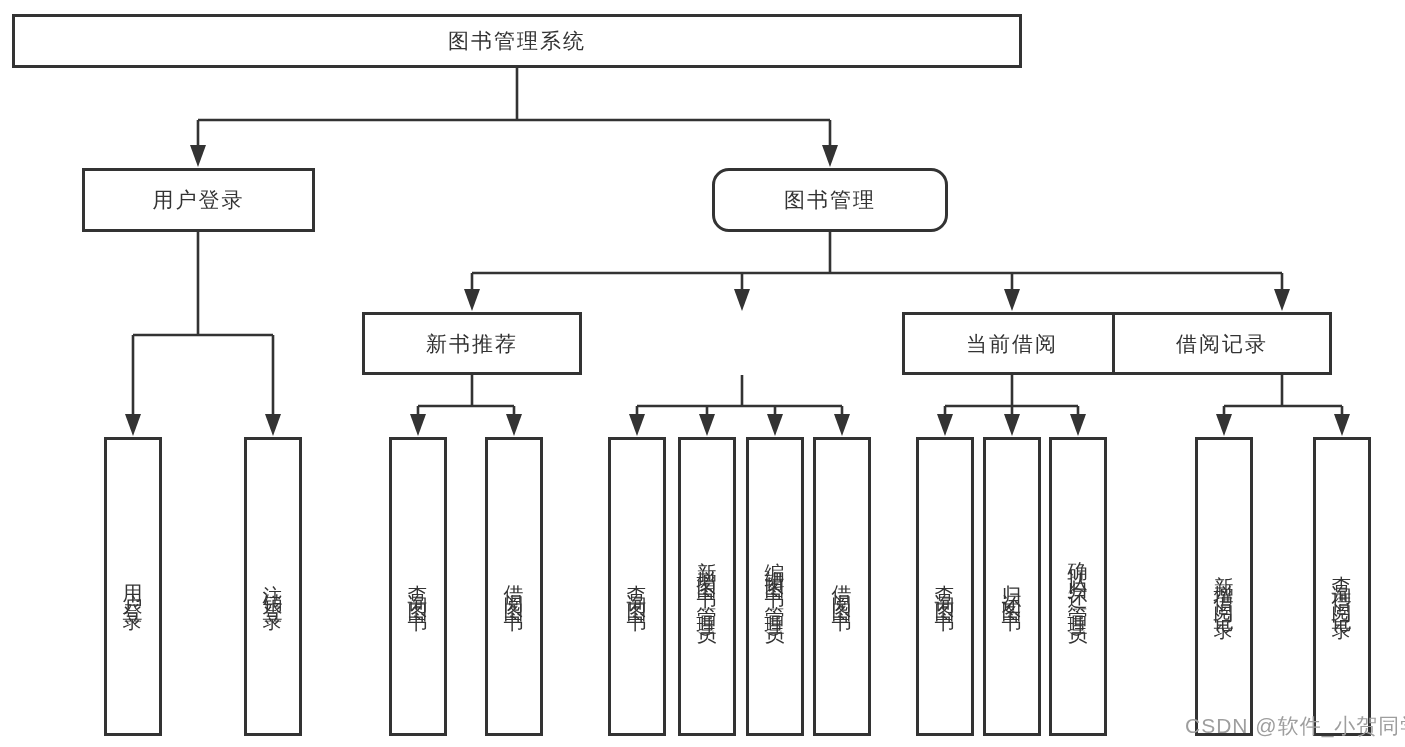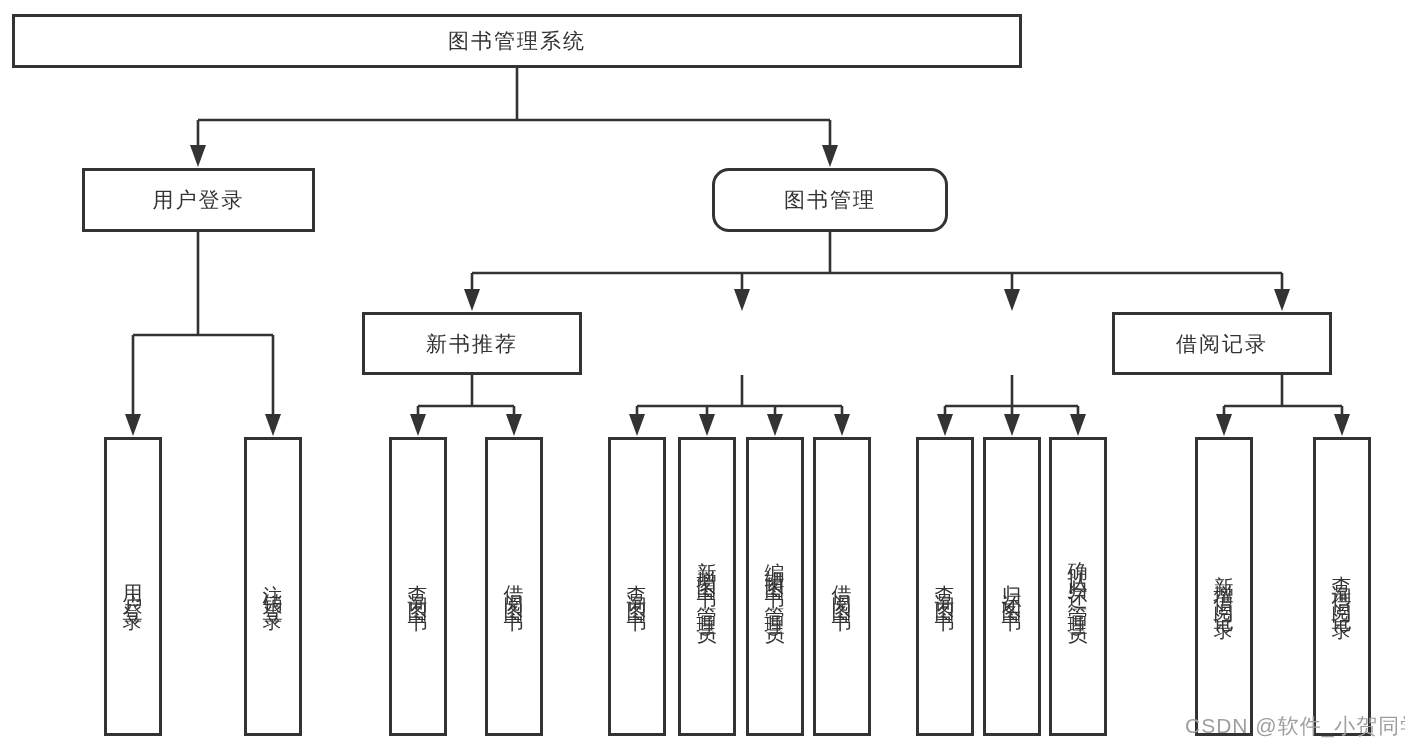--- a/index.html
+++ b/index.html
@@ -122,20 +122,23 @@
   <div class="node hbox n-user-login">
     <span>用户登录</span>
   </div>
   <div class="node hbox n-book-mgmt">
     <span>图书管理</span>
   </div>
 
   <div class="node hbox lvl3 n-new-book-rec">
     <span>新书推荐</span>
   </div>
+  <div class="node hbox lvl3 n-current-borrow">
+    <span>当前借阅</span>
+  </div>
   <div class="node hbox lvl3 n-borrow-records">
     <span>借阅记录</span>
   </div>
 
   <div class="node vbox leaf n-leaf-user-login">
     <span>用户登录</span>
   </div>
   <div class="node vbox leaf n-leaf-logout">
     <span>注销登录</span>
   </div>

